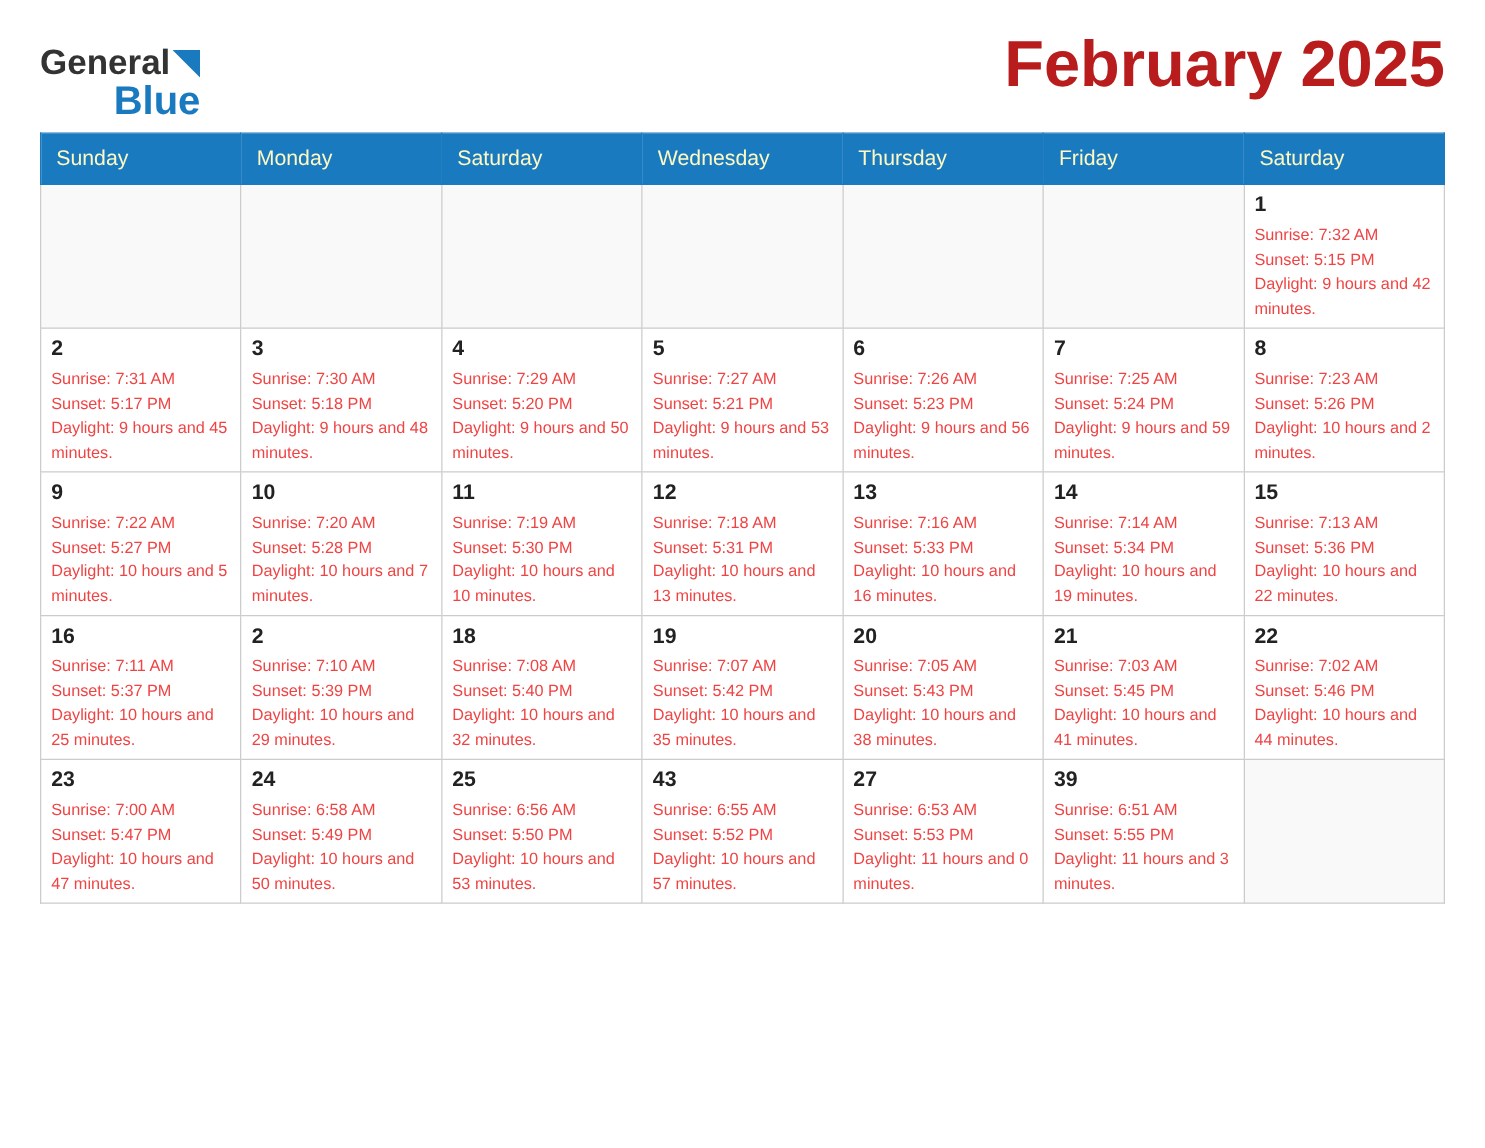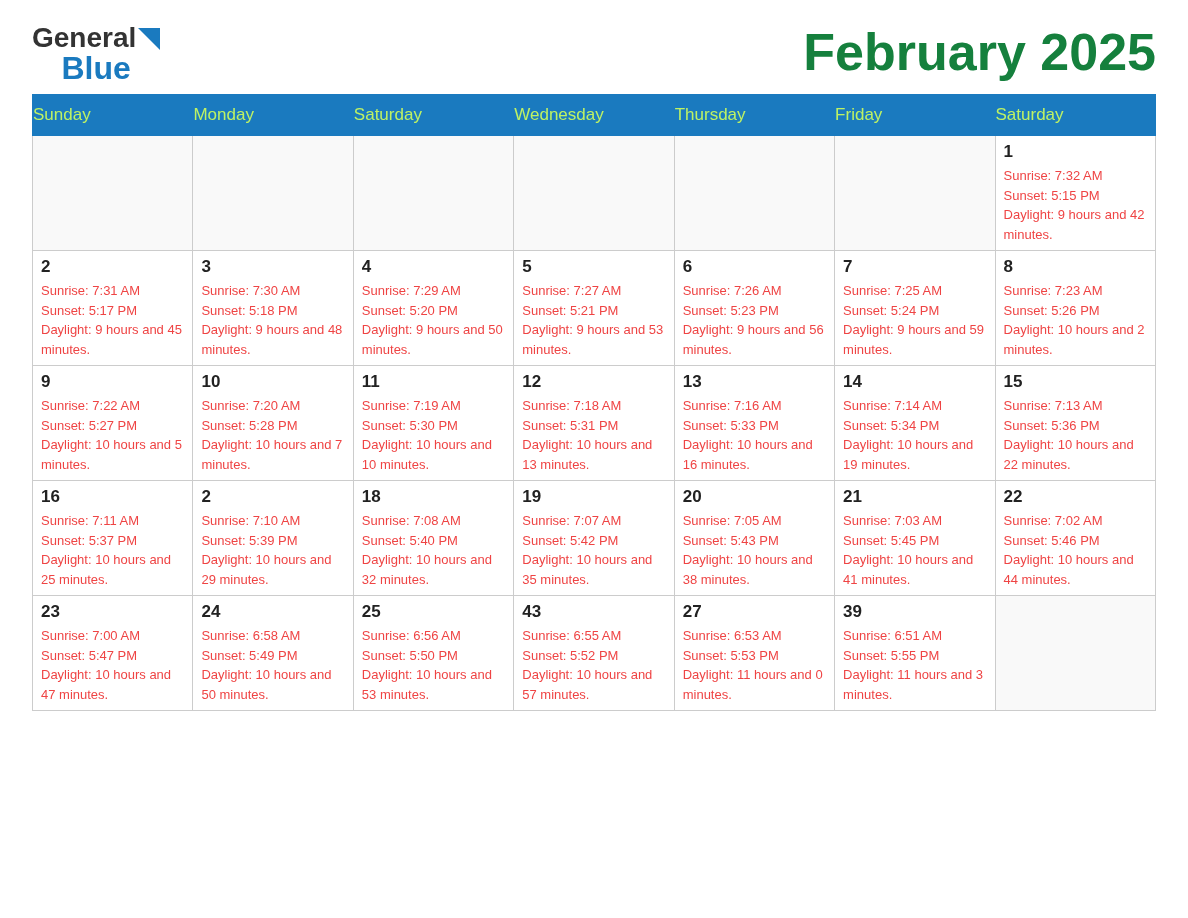--- a/index.html
+++ b/index.html
@@ -12,59 +12,60 @@
     }
     .header {
       display: flex;
       justify-content: space-between;
       align-items: flex-start;
       margin-bottom: 8px;
     }
     .logo {
       display: flex;
       flex-direction: column;
-      align-items: center;
+      align-items: flex-end;
+      margin-top: 12px;
     }
     .logo-general {
       font-size: 28px;
       font-weight: bold;
       color: #333;
       line-height: 1;
     }
     .logo-blue {
       font-size: 32px;
       font-weight: bold;
       color: #1a7abf;
       line-height: 1;
     }
     .title-block {
       text-align: right;
     }
     .month-title {
       font-size: 52px;
       font-weight: bold;
-      color: #15803d;
+      color: #b91c1c;
       line-height: 1.1;
     }
     .location-title {
       font-size: 22px;
       color: #444;
       margin-top: 4px;
     }
     .calendar {
       width: 100%;
       border-collapse: collapse;
       margin-top: 10px;
     }
     .calendar th {
       background-color: #1a7abf;
-      color: #bef264;
+      color: #fef9c3;
       font-size: 17px;
       font-weight: normal;
-      padding: 10px 0;
+      padding: 10px 12px;
       text-align: left;
       border: 1px solid #1a7abf;
     }
     .calendar td {
       vertical-align: top;
       border: 1px solid #ccc;
       padding: 6px 8px;
       width: calc(100% / 7);
       min-height: 110px;
       font-size: 13px;

